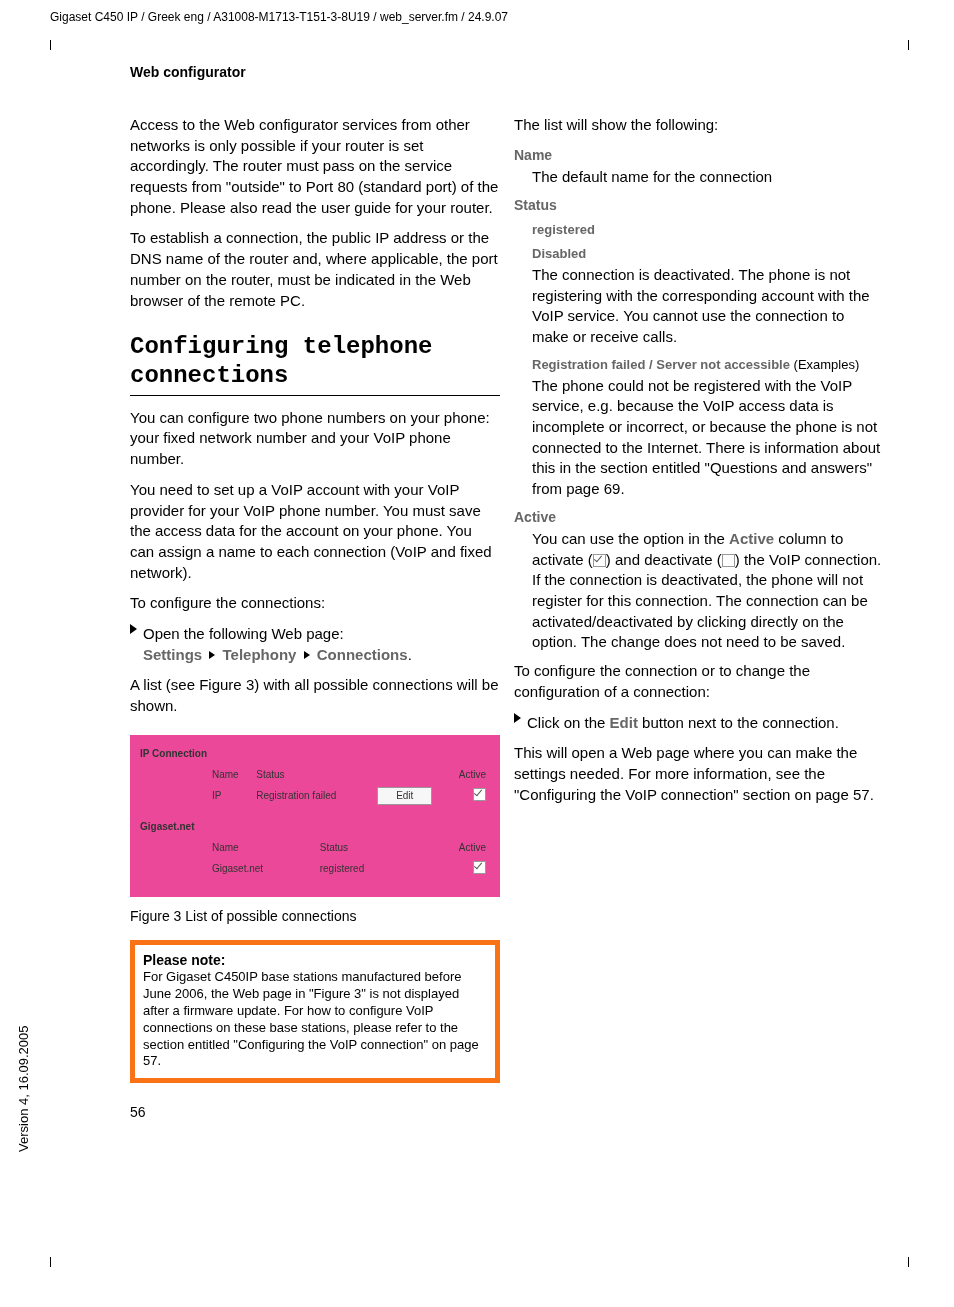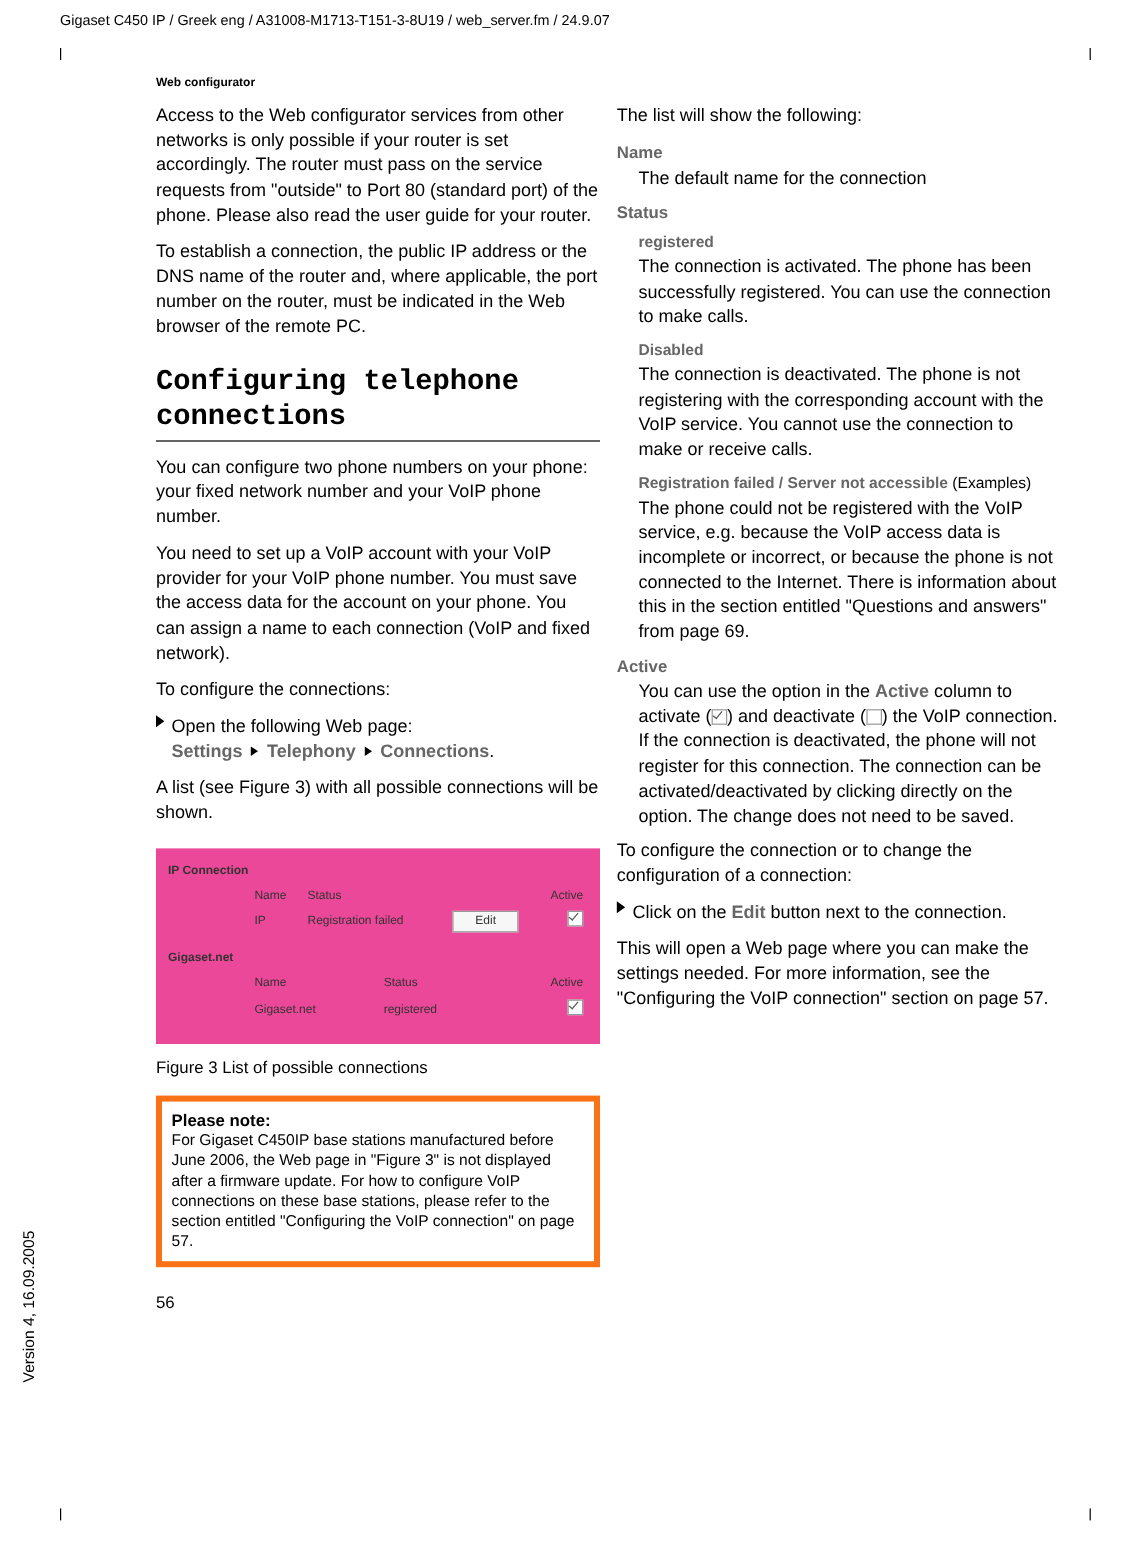--- a/index.html
+++ b/index.html
@@ -3,21 +3,21 @@
 <meta charset="utf-8">
 <style>
 body{margin:0;font-family:Arial,Helvetica,sans-serif;color:#000;background:#fff}
 .page{width:954px;height:1307px;position:relative;box-sizing:border-box;padding:10px 40px 40px 50px}
 .topline{font-size:12px;color:#000;margin-bottom:30px}
 .crop-tl,.crop-tr,.crop-bl,.crop-br{position:absolute;width:10px;height:10px}
 .crop-tl{top:40px;left:50px;border-left:1px solid #000;border-top:0}
 .crop-tr{top:40px;right:45px;border-right:1px solid #000;border-top:0}
 .crop-bl{bottom:40px;left:50px;border-left:1px solid #000}
 .crop-br{bottom:40px;right:45px;border-right:1px solid #000}
-.section-title{font-weight:bold;font-size:10px;margin:40px 0 12px 80px}
+.section-title{font-weight:bold;font-size:14px;margin:40px 0 35px 80px}
 .cols{display:flex;gap:14px;margin-left:80px;margin-right:30px}
 .col{flex:1;font-size:15px;line-height:1.38}
 .col p{margin:0 0 10px 0}
 h2{font-family:Liberation Mono, monospace;font-weight:bold;font-size:24px;margin:22px 0 4px 0;line-height:1.2}
 .hr{border-bottom:1.5px solid #000;margin-bottom:12px}
 .arrow{display:inline-block;width:0;height:0;border-top:5px solid transparent;border-bottom:5px solid transparent;border-left:7px solid #000;margin-right:6px;vertical-align:1px}
 .arrow-sm{display:inline-block;width:0;height:0;border-top:4px solid transparent;border-bottom:4px solid transparent;border-left:6px solid #000;margin:0 3px;vertical-align:1px}
 .gray{color:#666;font-weight:bold}
 .nav{font-size:15px;margin-bottom:10px}
 .figbox{background:#ec4899;padding:12px 10px 16px 10px;margin:18px 0 10px 0;font-size:10px;color:#333}
@@ -126,21 +126,20 @@
 
   <div class="col">
     <p>The list will show the following:</p>
 
     <div class="dl-term">Name</div>
     <div class="dl-body">The default name for the connection</div>
 
     <div class="dl-term">Status</div>
 
     <div class="dl-sub">registered</div>
-    <div class="dl-body">The connection is activated. The phone has been successfully registered. You can use the connection to make calls.</div>
 
     <div class="dl-sub">Disabled</div>
     <div class="dl-body">The connection is deactivated. The phone is not registering with the corresponding account with the VoIP service. You cannot use the connection to make or receive calls.</div>
 
     <div class="dl-sub">
       <span>Registration failed / Server not accessible</span>
       <span style="color:#000;font-weight:normal">(Examples)</span>
     </div>
     <div class="dl-body">The phone could not be registered with the VoIP service, e.g. because the VoIP access data is incomplete or incorrect, or because the phone is not connected to the Internet. There is information about this in the section entitled "Questions and answers" from page 69.</div>
 

